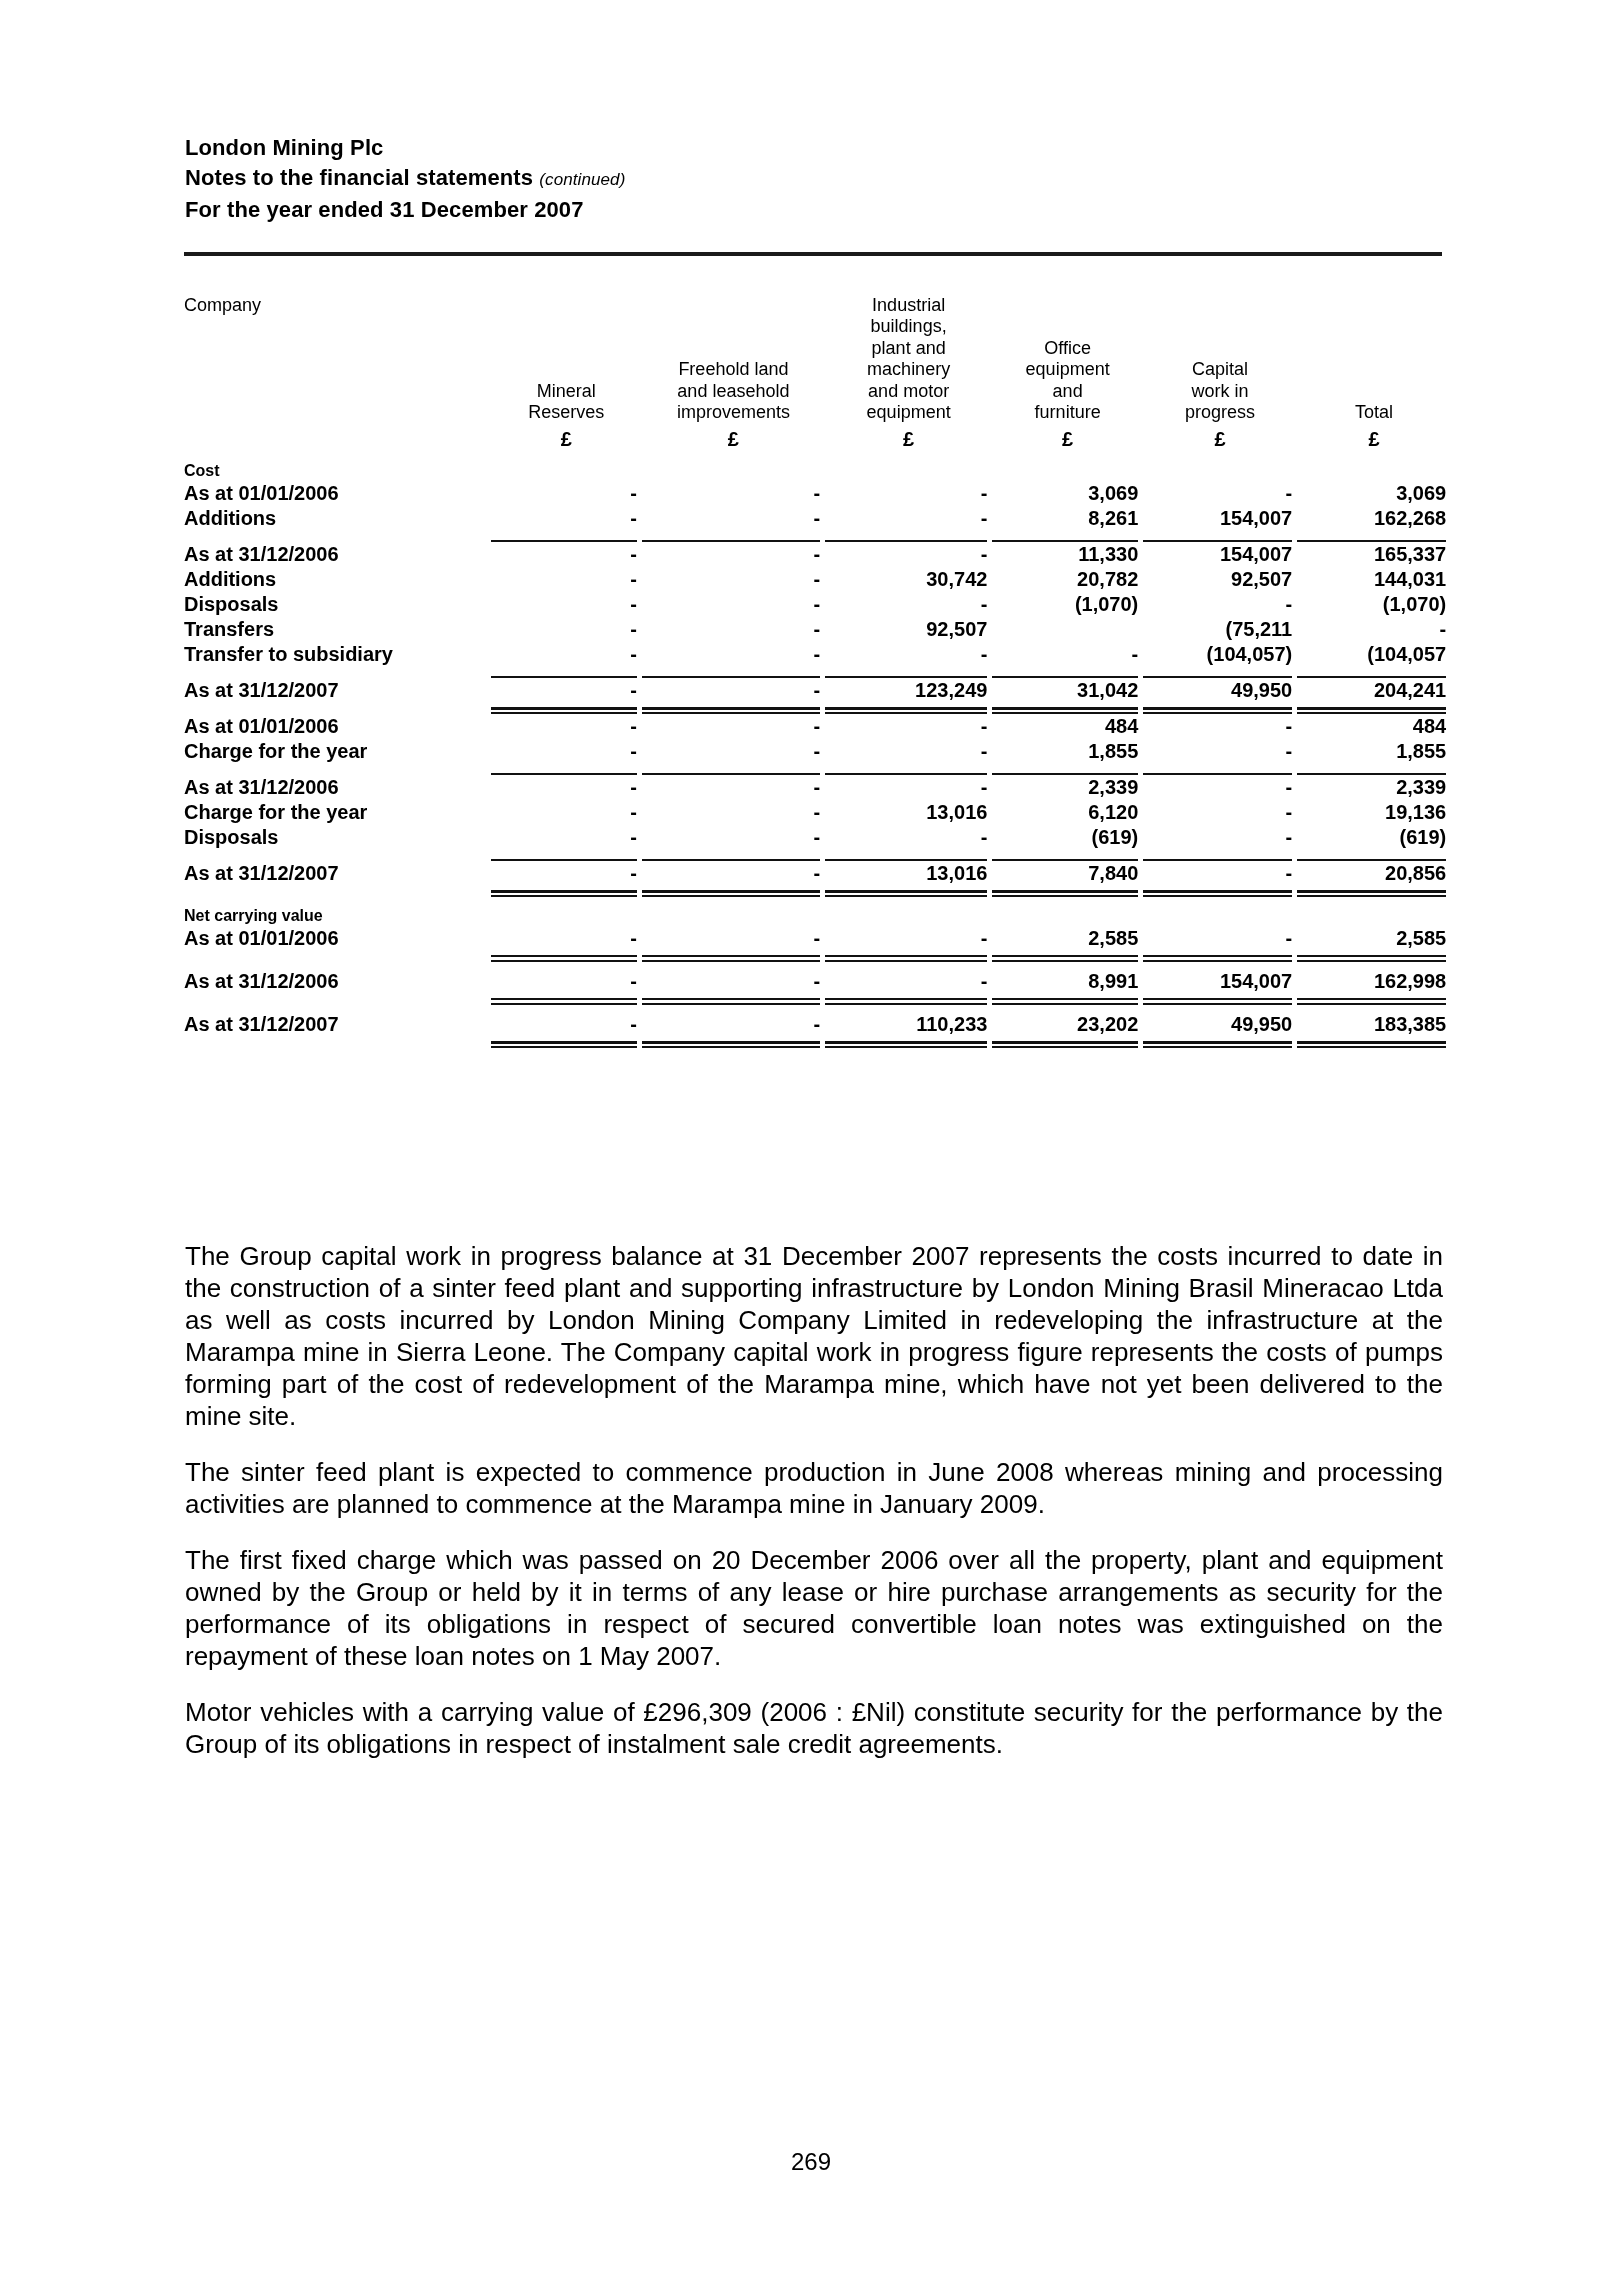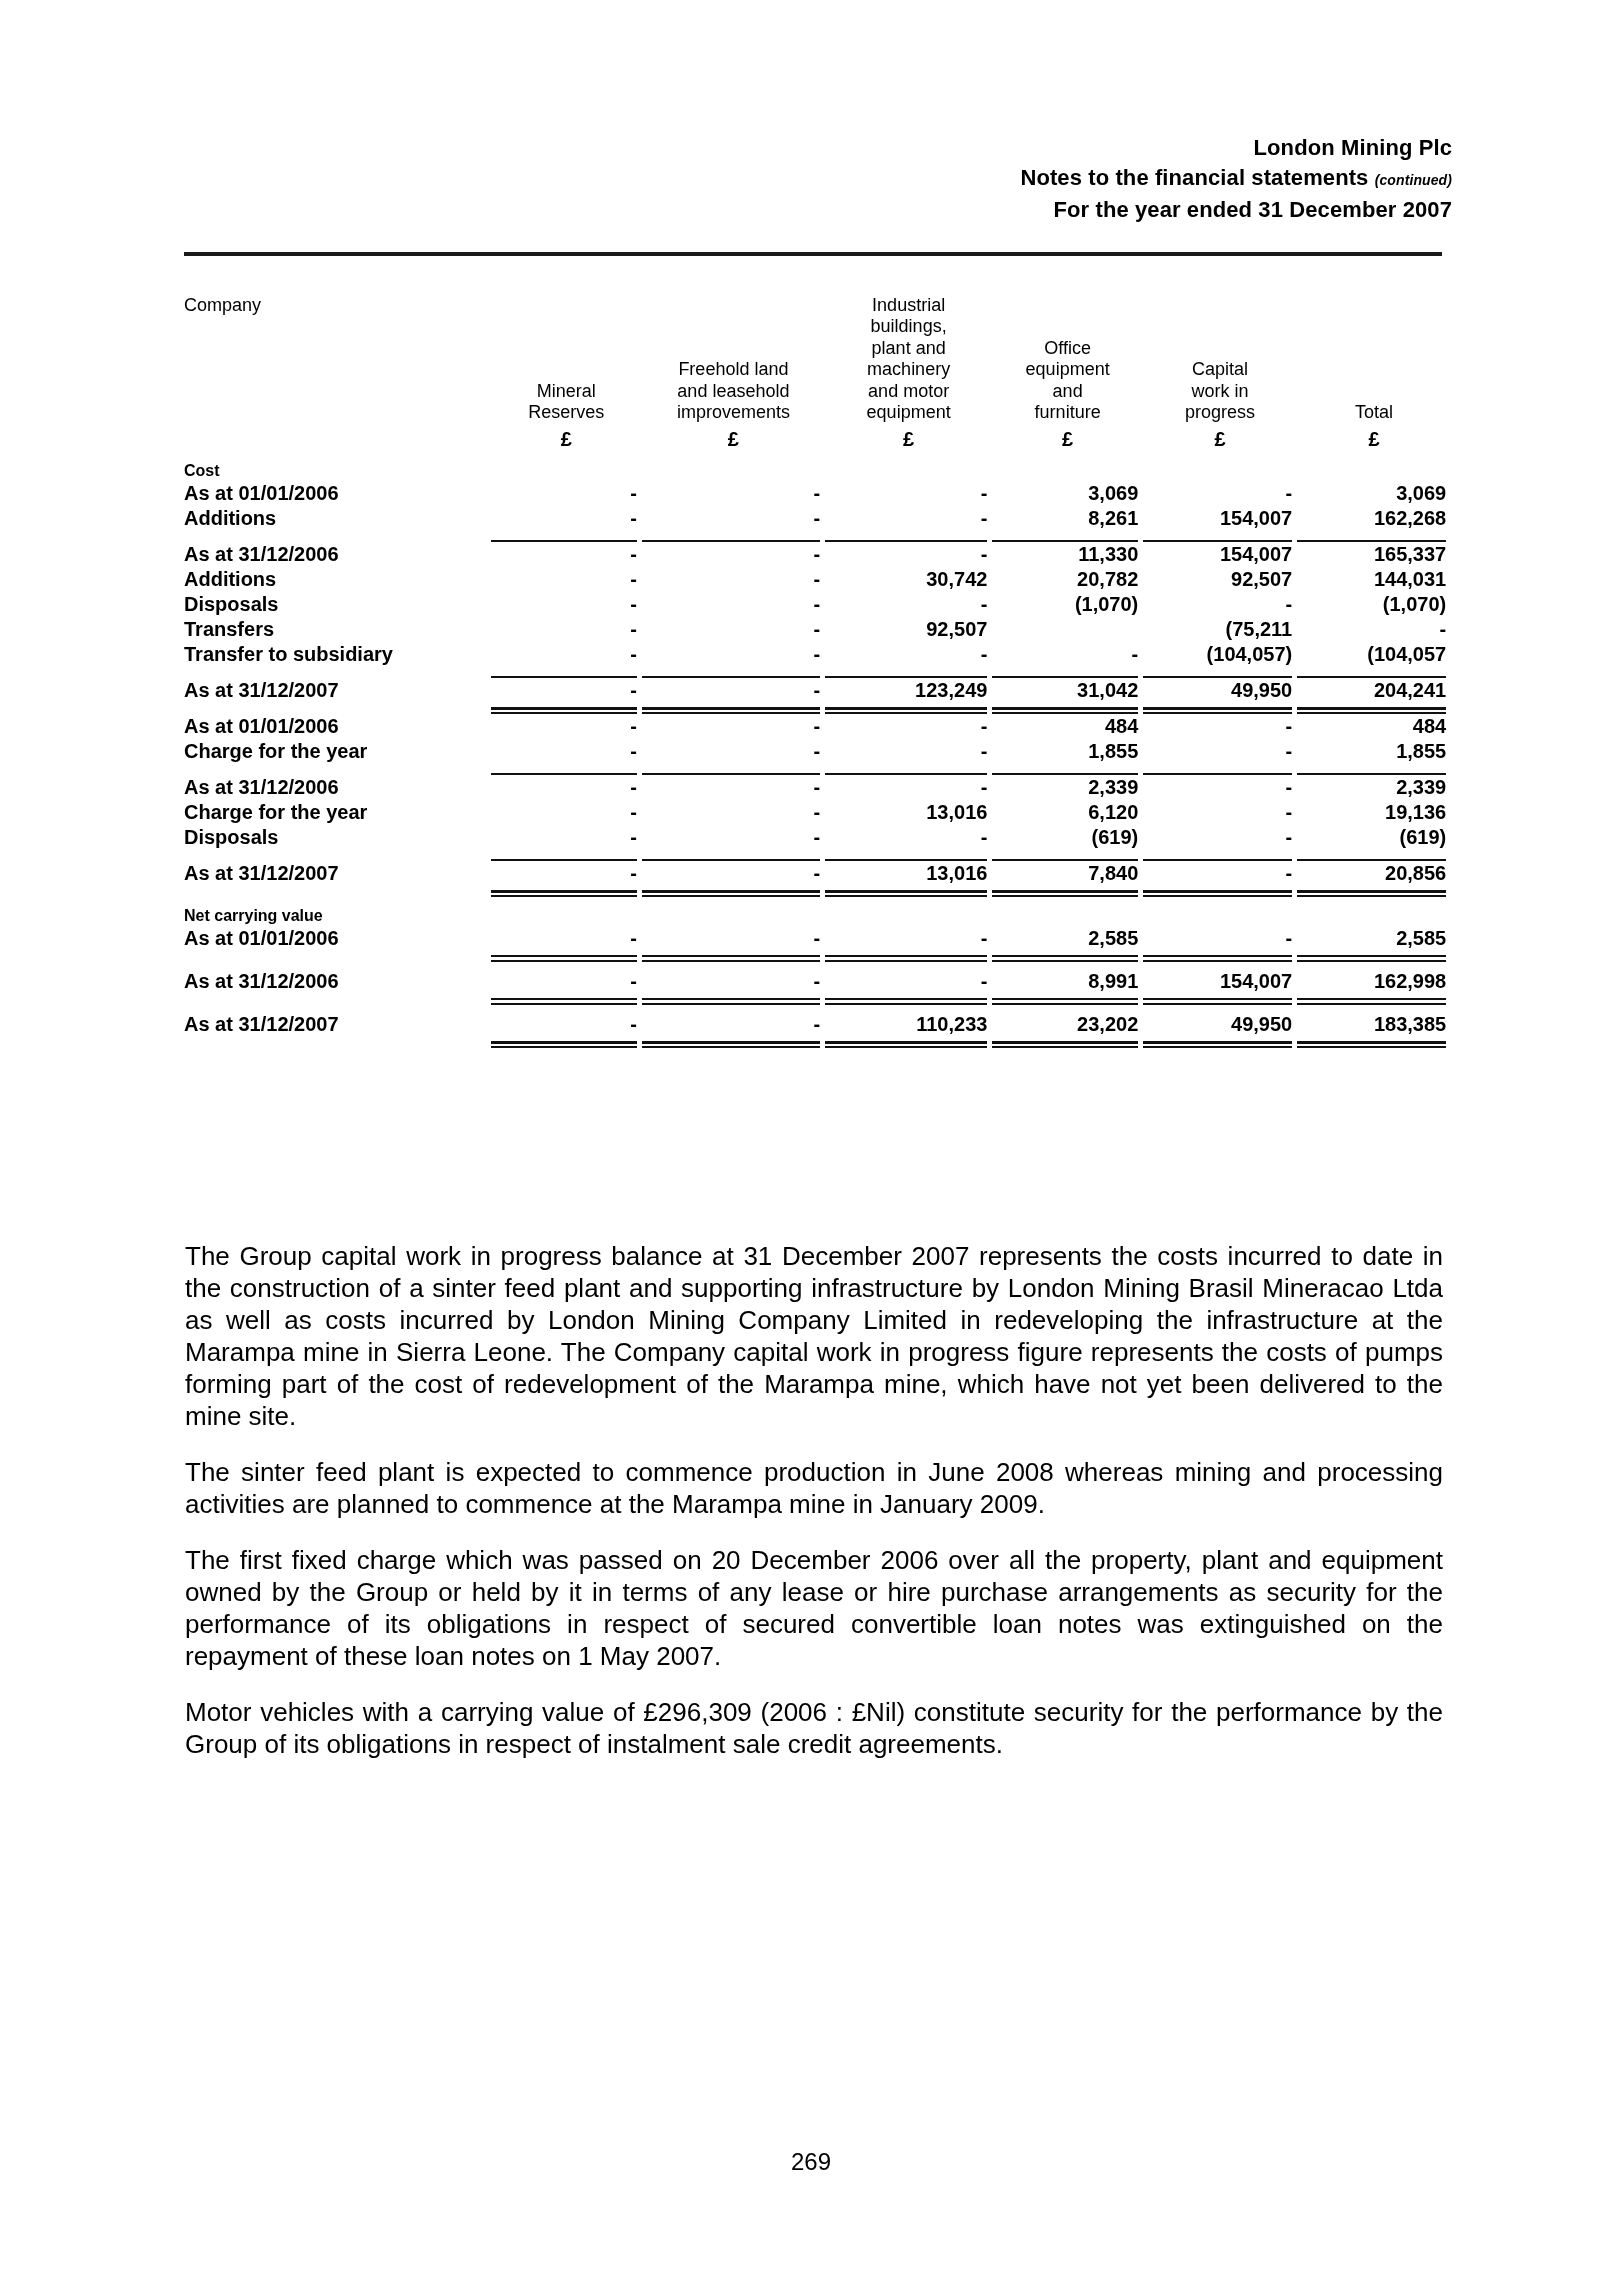--- a/index.html
+++ b/index.html
@@ -29,26 +29,25 @@
     left: 185px;
     top: 133px;
     width: 1267px;
   }
   .doc-head .line {
     font-size: 22px;
     font-weight: bold;
     letter-spacing: 0.1px;
     line-height: 30px;
     white-space: nowrap;
-    text-align: right;
   }
   .doc-head .cont {
-    font-weight: bold;
+    font-weight: normal;
     font-style: italic;
-    font-size: 14px;
+    font-size: 17px;
   }
   .head-rule {
     position: absolute;
     left: 184px;
     top: 252px;
     width: 1258px;
     height: 4px;
     background: #1a1a1a;
   }
 

